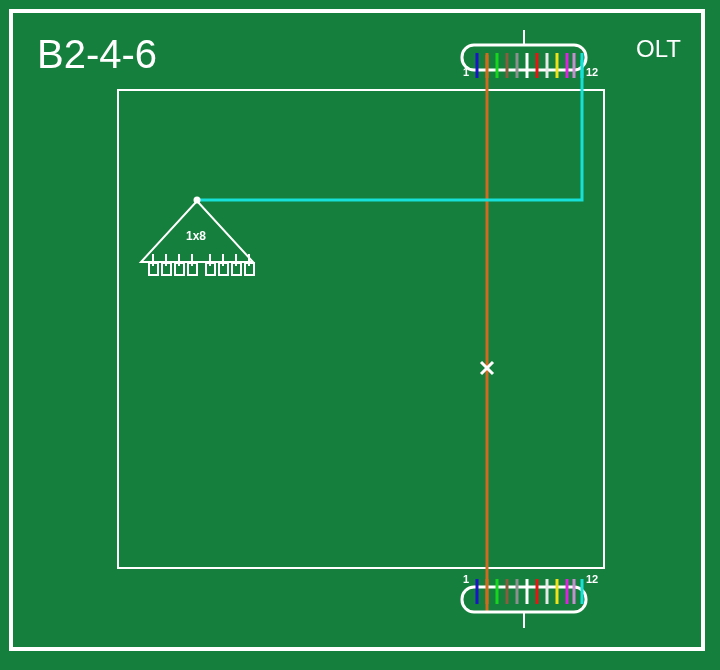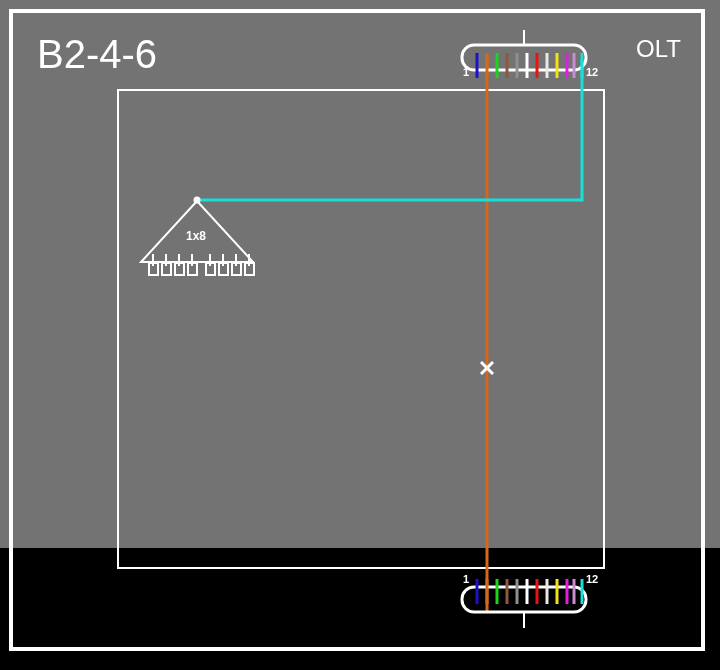--- a/index.html
+++ b/index.html
@@ -9,22 +9,22 @@
   }
   body {
     width: 720px;
     height: 670px;
     font-family: "Liberation Sans", sans-serif;
     overflow: hidden;
   }
   #stage {
     position: relative;
     width: 720px;
-    height: 548px;
-    background: #737373;
+    height: 670px;
+    background: #15803d;
     text-decoration: underline;
   }
   #diagram-svg {
     position: absolute;
     left: 0;
     top: 0;
     width: 720px;
     height: 670px;
     display: block;
   }

